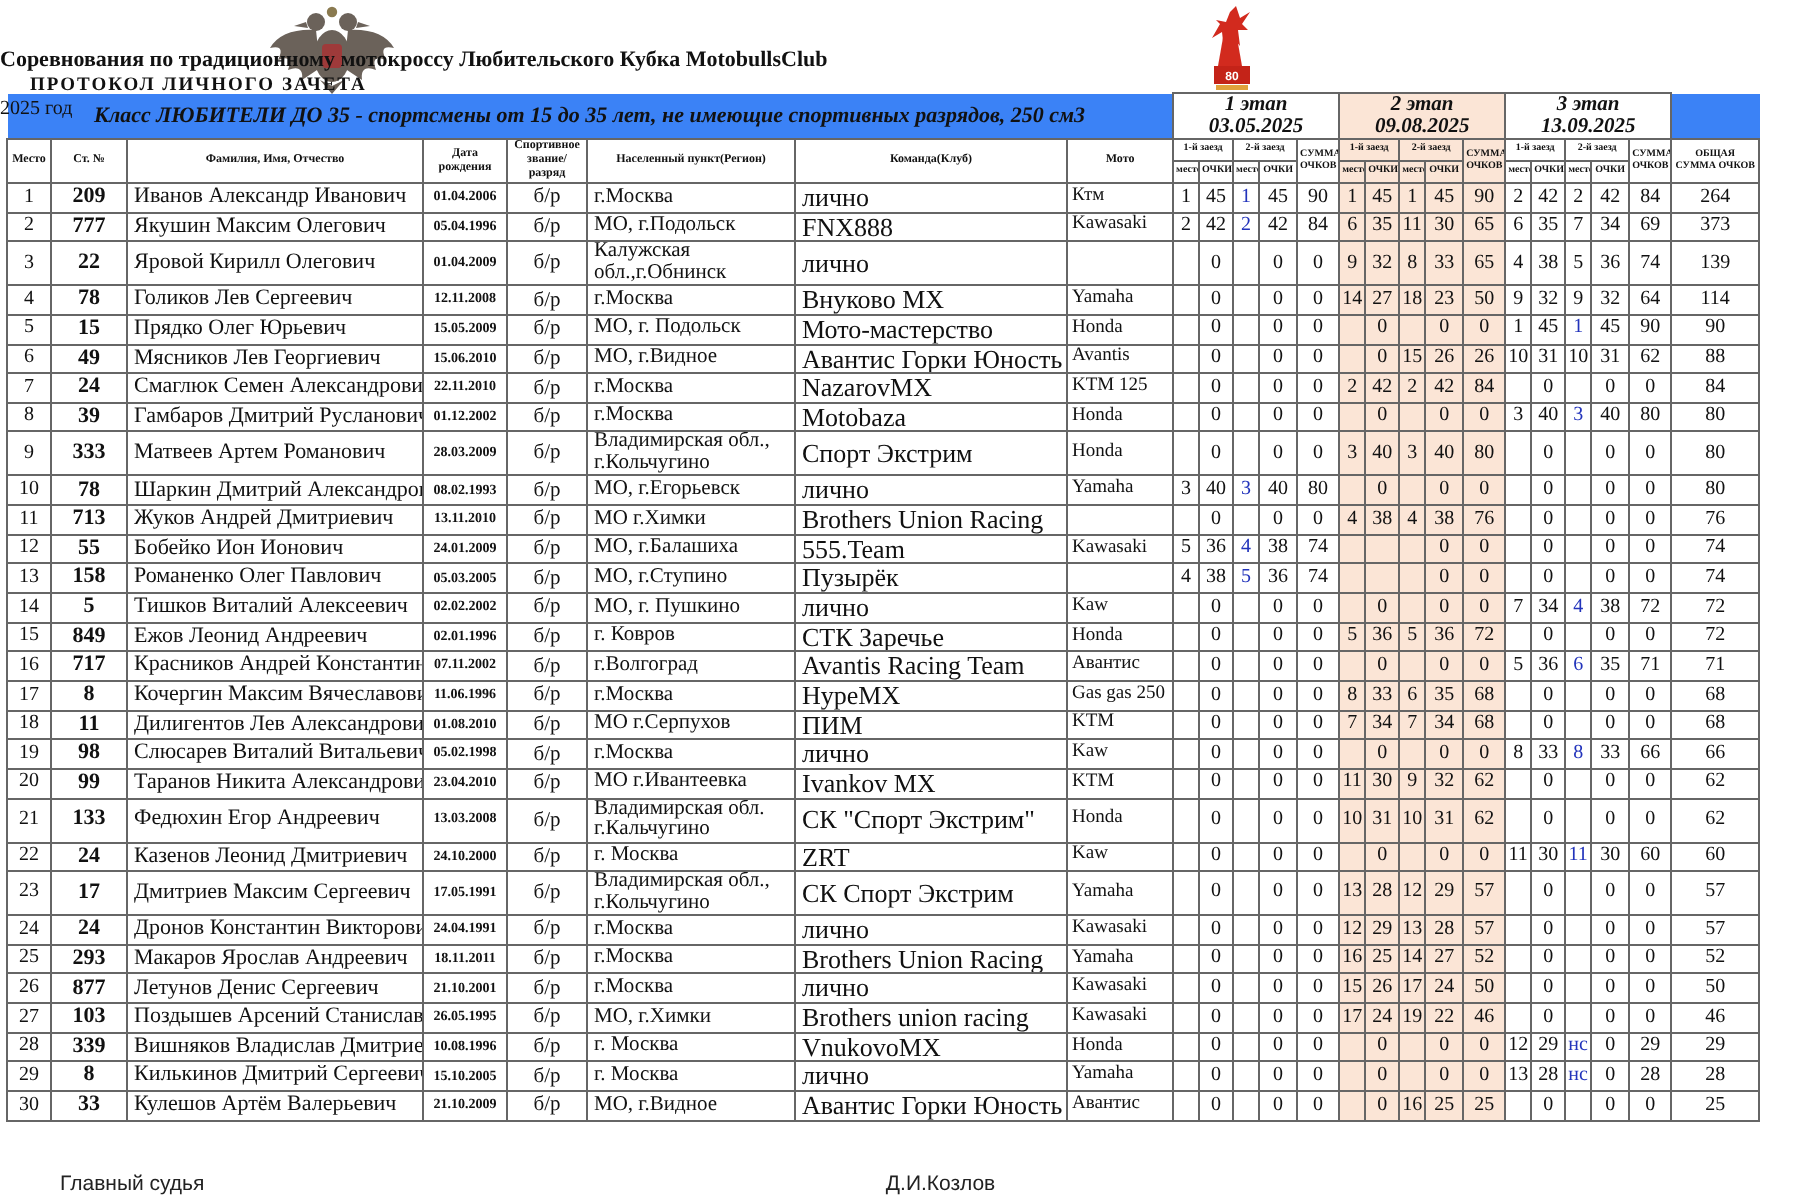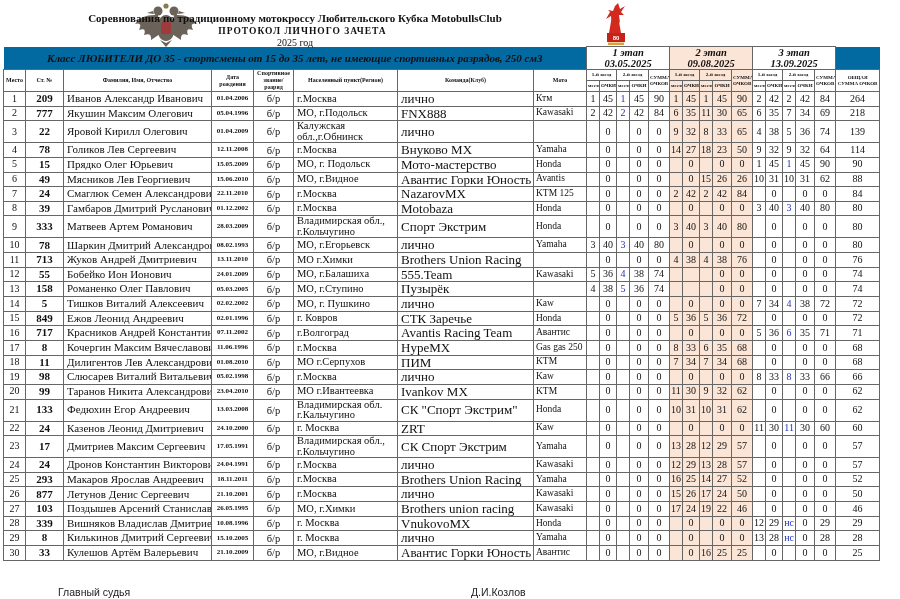--- a/index.html
+++ b/index.html
@@ -6,32 +6,32 @@
   body{
     width:900px;height:599px;background:#ffffff;overflow:hidden;
     font-family:"Liberation Serif", serif;color:#111;
   }
   .page{position:relative;width:900px;height:599px;}
 
   
   .header-area{position:relative;height:45px;}
   .emblem{position:absolute;left:127px;top:2px;width:78px;height:46px;}
   .victory-logo{position:absolute;left:598px;top:3px;width:36px;height:43px;}
-  .titles{position:absolute;left:0;top:12px;width:590px;text-align:center;}
+  .titles{position:absolute;left:0;top:24px;width:590px;text-align:left;}
   .doc-title{font-size:11px;font-weight:bold;line-height:13px;}
   .doc-subtitle{font-size:9.5px;font-weight:bold;letter-spacing:1px;line-height:12px;padding-left:15px;}
   .doc-year{font-size:10px;line-height:11px;}
 
   
   table{border-collapse:collapse;table-layout:fixed;width:876px;margin-left:3px;margin-top:1px;}
   col.w-pos{width:22px}col.w-num{width:38px}col.w-name{width:148px}col.w-dob{width:42px}
   col.w-rank{width:40px}col.w-region{width:104px}col.w-team{width:136px}col.w-moto{width:53px}
   col.w-m{width:13px}col.w-p{width:17px}col.w-p2{width:19px}col.w-sum{width:21px}col.w-total{width:44px}
   td,th{border:1px solid #666;padding:0 1px;vertical-align:middle;overflow:hidden;}
-  .nb{border:none;background:#0369a1;}
+  .nb{border:none;background:#3b82f6;}
   .stage-label{font-size:10.5px;font-weight:bold;font-style:italic;text-align:center;height:14px;}
   .class-cell{font-size:11px;font-weight:bold;font-style:italic;text-align:center;}
   th{font-weight:bold;background:#fff;}
   .colhead{font-size:6px;line-height:7px;text-align:center;}
   .subhead{font-size:5px;line-height:6px;text-align:center;}
   .peach{background:#FBE5D6;}
   tbody td{height:13px;line-height:1.05;}
   .c-pos{font-size:10px;text-align:center;}
   .c-num{font-size:11px;font-weight:bold;text-align:center;}
   .c-name{font-size:11px;text-align:left;white-space:nowrap;padding-left:3px;}
@@ -41,21 +41,21 @@
   .c-team{font-size:13px;text-align:left;padding-left:3px;white-space:nowrap;}
   .c-moto{font-size:9.5px;text-align:left;padding-left:2px;white-space:nowrap;}
   .c-n{font-size:10px;text-align:center;}
   .c-sum{font-size:10px;}
   .c-total{font-size:10px;}
   .blue{color:#2233BB;}
 
   
   .footer{margin-left:30px;margin-top:25px;font-family:"Liberation Sans", sans-serif;font-size:10.5px;color:#222;}
   .footer .frow{margin-bottom:6px;}
-  .footer .flabel{display:inline-block;width:410px;margin-left:28px;}
+  .footer .flabel{display:inline-block;width:410px;}
 </style>
 </head>
 <body>
 
 <div class="page">
 
   <div class="header-area">
     <svg class="emblem" viewBox="0 0 78 46">
       <g fill="#6b625a">
         <ellipse cx="39" cy="26" rx="9" ry="13"></ellipse>
@@ -198,21 +198,21 @@
           <td class="c-n peach">6</td>
           <td class="c-n peach">35</td>
           <td class="c-n peach">11</td>
           <td class="c-n peach">30</td>
           <td class="c-n peach c-sum">65</td>
           <td class="c-n">6</td>
           <td class="c-n">35</td>
           <td class="c-n">7</td>
           <td class="c-n">34</td>
           <td class="c-n c-sum">69</td>
-          <td class="c-n c-total">218</td>
+          <td class="c-n c-total">373</td>
         </tr>
         <tr>
           <td class="c-pos">3</td>
           <td class="c-num">22</td>
           <td class="c-name">Яровой Кирилл Олегович</td>
           <td class="c-dob">01.04.2009</td>
           <td class="c-rank">б/р</td>
           <td class="c-region">Калужская обл.,г.Обнинск</td>
           <td class="c-team">лично</td>
           <td class="c-moto"></td>

